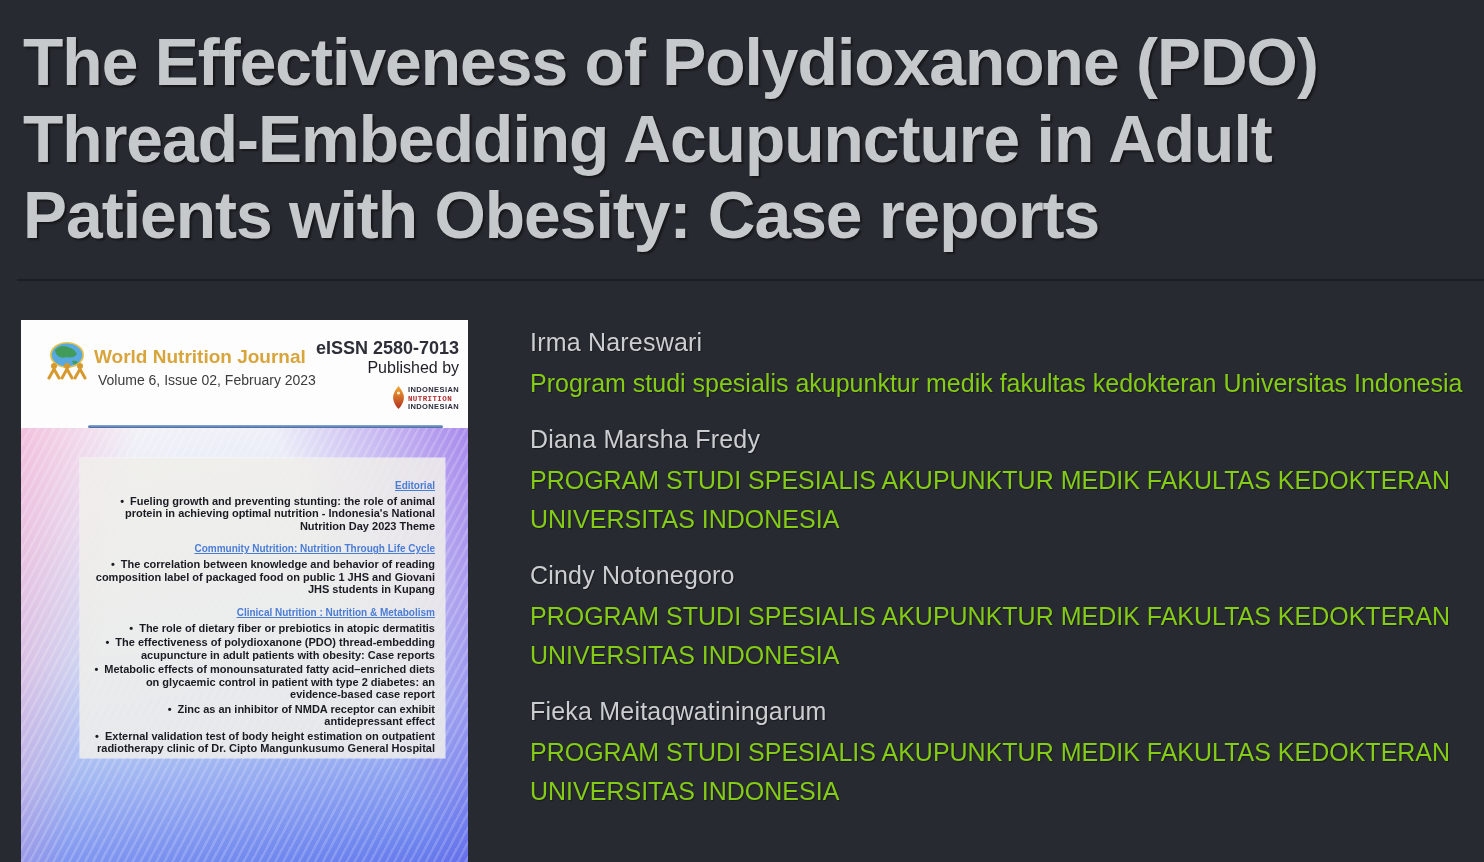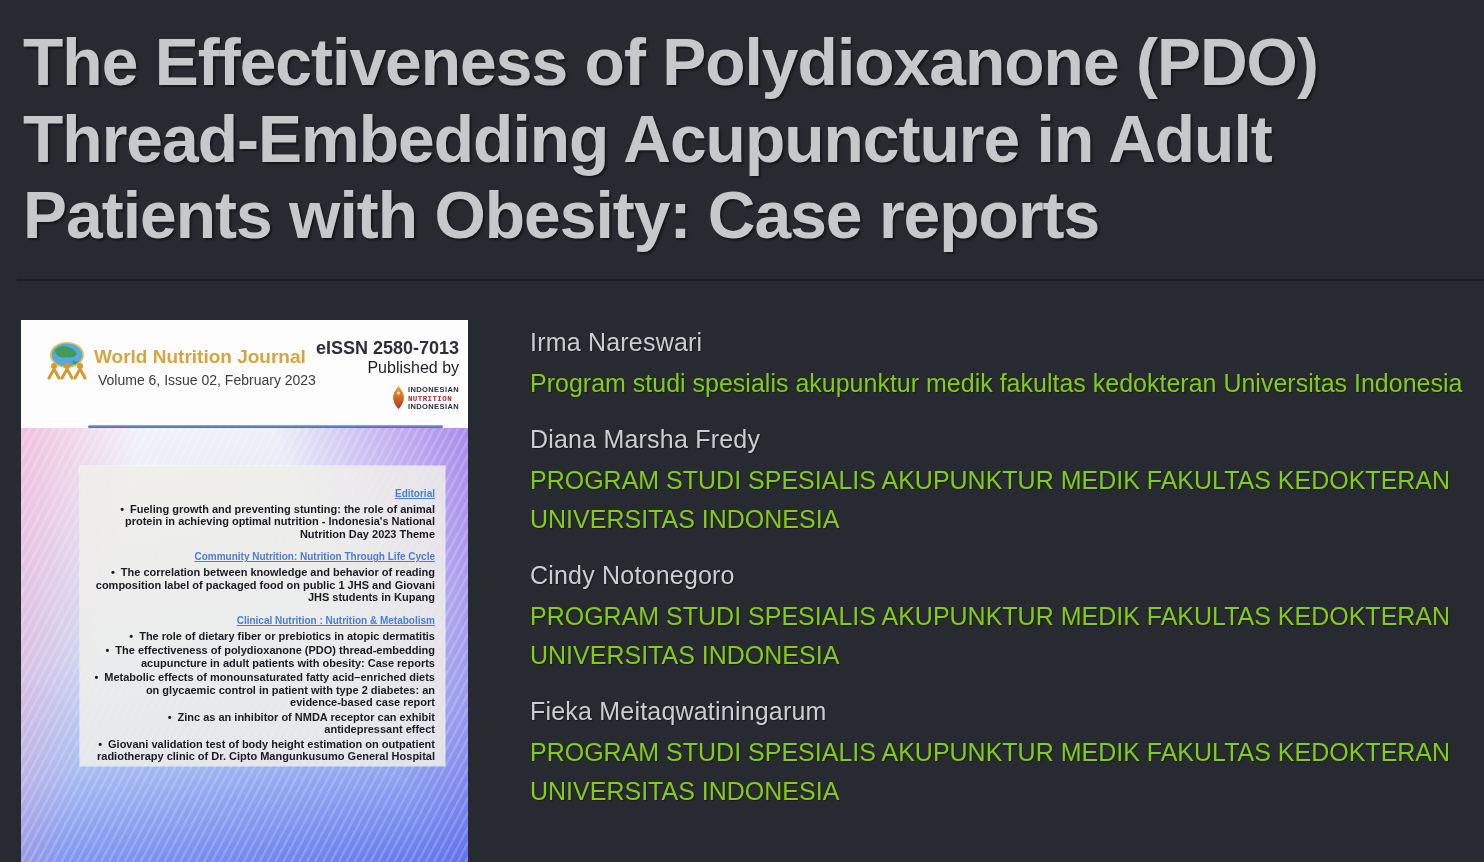--- a/index.html
+++ b/index.html
@@ -56,21 +56,21 @@
   .cover-art{
     flex:1 1 auto;position:relative;
     border-bottom:3px solid #fcf6f6;box-sizing:content-box;
     background:
       repeating-linear-gradient(118deg,rgba(255,255,255,.18) 0 2px,rgba(255,255,255,0) 3px 7px),
       linear-gradient(100deg,rgba(240,150,200,.55) 0%,rgba(240,150,200,0) 22%),
       linear-gradient(250deg,rgba(116,58,226,.55) 0%,rgba(116,58,226,0) 30%),
       linear-gradient(170deg,#f4f4f8 0%,#e6eaf7 16%,#ccd9f4 38%,#a9bdf2 55%,#6f86ee 75%,#545ce6 88%,#8a4de6 100%);
   }
   .toc-panel{
-    position:absolute;left:59px;top:38px;width:365px;height:300px;
+    position:absolute;left:59px;top:30px;width:365px;height:300px;
     box-sizing:border-box;padding:22px 10px 0 14px;
     background:rgba(240,238,234,.85);
     box-shadow:0 0 0 1px rgba(255,255,255,.35);
     text-align:right;overflow:hidden;
   }
   .toc-section-head{
     color:#4a7dd6;font-size:10px;font-weight:bold;
     text-decoration:underline;margin:11px 0 4px;
   }
   .toc-panel .first{margin-top:0;}
@@ -162,21 +162,21 @@
           <div class="toc-item"><span class="toc-bullet">•</span><span>Fueling growth and preventing stunting: the role of animal protein in achieving optimal nutrition - Indonesia's National Nutrition Day 2023 Theme</span></div>
 
           <div class="toc-section-head">Community Nutrition: Nutrition Through Life Cycle</div>
           <div class="toc-item"><span class="toc-bullet">•</span><span>The correlation between knowledge and behavior of reading composition label of packaged food on public 1 JHS and Giovani JHS students in Kupang</span></div>
 
           <div class="toc-section-head">Clinical Nutrition : Nutrition &amp; Metabolism</div>
           <div class="toc-item"><span class="toc-bullet">•</span><span>The role of dietary fiber or prebiotics in atopic dermatitis</span></div>
           <div class="toc-item"><span class="toc-bullet">•</span><span>The effectiveness of polydioxanone (PDO) thread-embedding acupuncture in adult patients with obesity: Case reports</span></div>
           <div class="toc-item"><span class="toc-bullet">•</span><span>Metabolic effects of monounsaturated fatty acid–enriched diets on glycaemic control in patient with type 2 diabetes: an evidence-based case report</span></div>
           <div class="toc-item"><span class="toc-bullet">•</span><span>Zinc as an inhibitor of NMDA receptor can exhibit antidepressant effect</span></div>
-          <div class="toc-item"><span class="toc-bullet">•</span><span>Giovani validation test of body height estimation on outpatient radiotherapy clinic of Dr. Cipto Mangunkusumo General Hospital</span></div>
+          <div class="toc-item"><span class="toc-bullet">•</span><span>External validation test of body height estimation on outpatient radiotherapy clinic of Dr. Cipto Mangunkusumo General Hospital</span></div>
 
         </div>
       </div>
     </div>
 
     <div class="authors">
 
       <div class="author">
         <div class="author-name">Irma Nareswari</div>
         <div class="author-aff">Program studi spesialis akupunktur medik fakultas kedokteran Universitas Indonesia</div>

